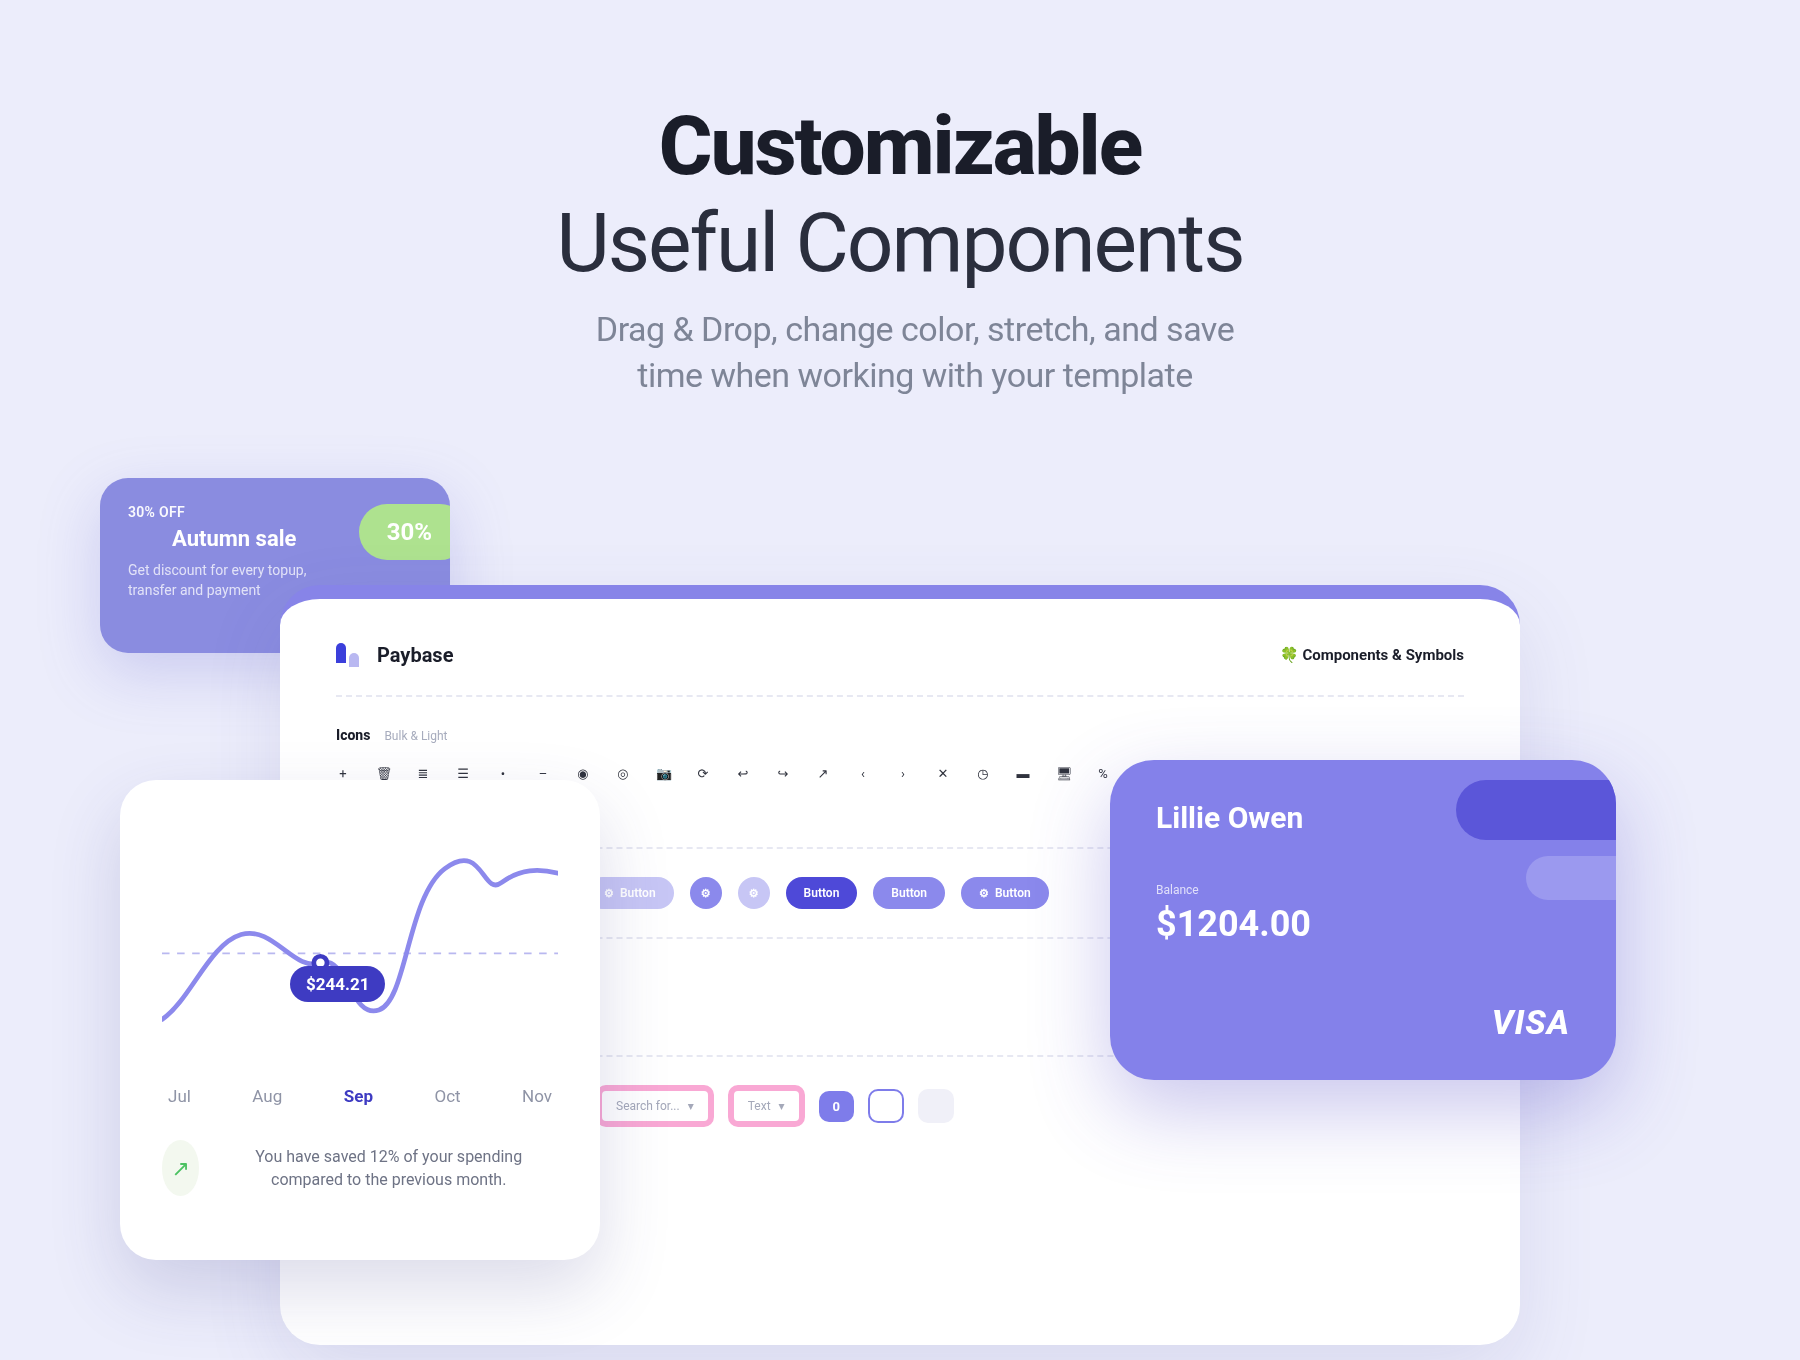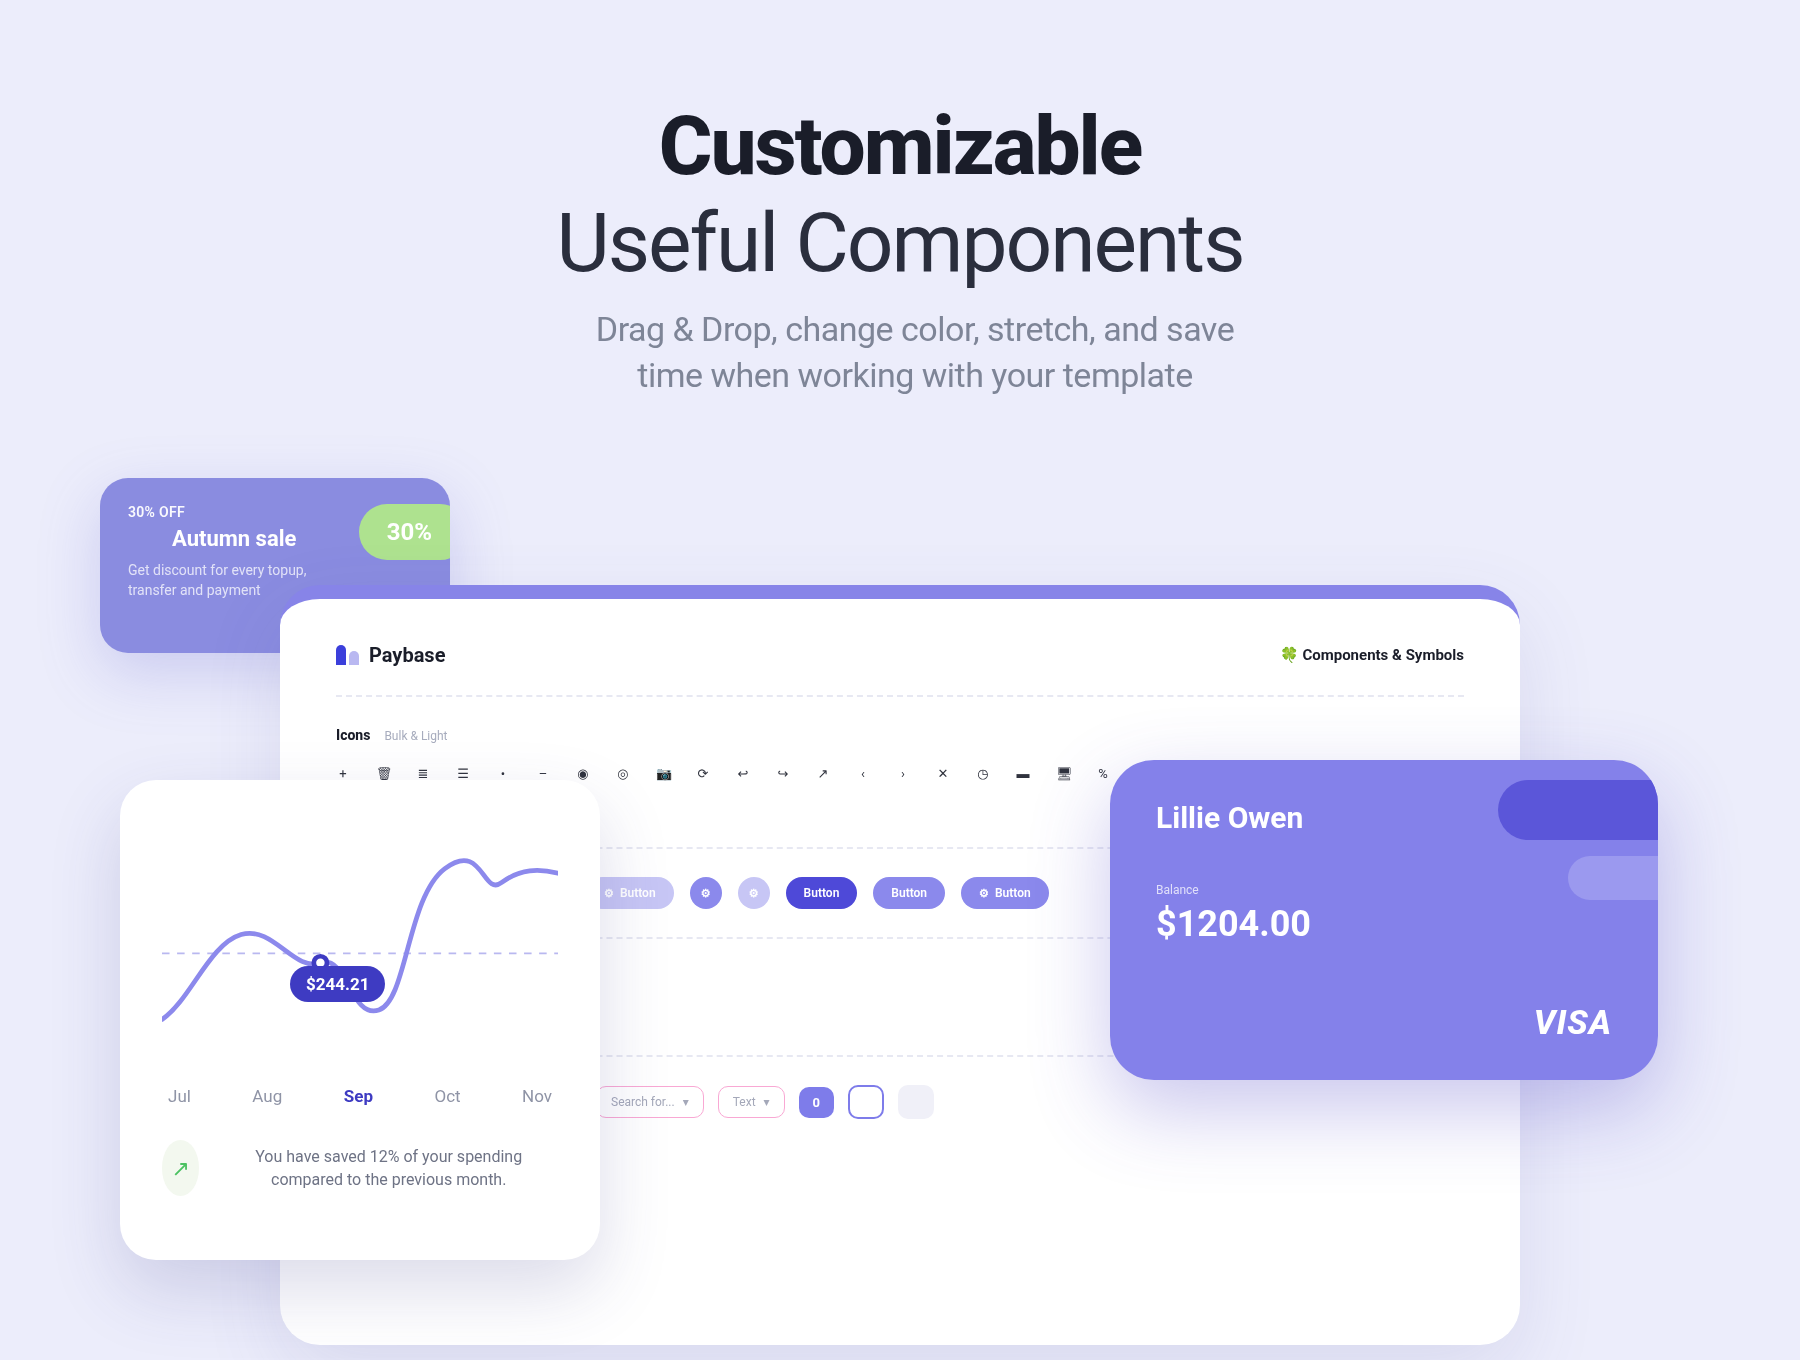--- a/index.html
+++ b/index.html
@@ -37,39 +37,39 @@
 
 .canvas {
   position: absolute; left: 280px; top: 585px;
   width: 1240px; height: 760px;
   background: #fff; border-radius: 40px;
   border-top: 14px solid #8784E8;
   box-shadow: 0 30px 80px rgba(80,80,160,.12);
   padding: 44px 56px;
 }
 .canvas-head { display: flex; justify-content: space-between; align-items: center; }
-.brand { display: flex; align-items: center; gap: 10px; font-weight: 700; font-size: 20px; }
+.brand { display: flex; gap: 18px; font-weight: 700; font-size: 20px; }
 .brand .logo { display: flex; gap: 3px; }
 .brand .logo .a { width: 10px; height: 20px; background: #3B3FDB; border-radius: 6px 6px 0 0; }
 .brand .logo .b { width: 10px; height: 14px; background: #B9B8F1; border-radius: 6px 6px 0 0; align-self: flex-end; }
 .comp-label { font-size: 15px; font-weight: 700; color: #1A1D29; }
 .comp-label::before { content: "🍀 "; }
 .dash { border: none; border-top: 2px dashed #E7E8F2; margin: 28px 0; }
 .section-title { font-weight: 800; font-size: 14px; }
 .section-sub { font-size: 12px; color: #A7ACBD; margin-left: 10px; font-weight: 400; }
 .icon-row { display: flex; gap: 26px; margin-top: 22px; font-size: 13px; color: #30333E; flex-wrap: wrap; }
 .icon-row span { width: 14px; text-align: center; }
 .btn-row { display: flex; gap: 16px; align-items: center; margin-top: 10px; margin-left: 250px; }
 .btn { background: #8B89EC; color: #fff; font-size: 12px; font-weight: 600; padding: 9px 18px; border-radius: 18px; display: inline-flex; align-items: center; gap: 6px; }
 .btn.light { background: #C7C6F5; }
 .btn.dark { background: #4E49D8; }
 .btn.circ { width: 32px; height: 32px; padding: 0; border-radius: 50%; justify-content: center; }
 .btn .gear { font-size: 11px; }
 .input-row { display: flex; gap: 14px; align-items: center; margin-top: 10px; margin-left: 260px; }
-.field { border: 1px solid #f9a8d4; border-radius: 10px; padding: 8px 14px; font-size: 12px; color: #A4A8B9; background: #fff; display: flex; align-items: center; gap: 8px; }
+.field { border: 6px solid #f9a8d4; border-radius: 10px; padding: 8px 14px; font-size: 12px; color: #A4A8B9; background: #fff; display: flex; align-items: center; gap: 8px; }
 .chip { background: #7E7CEA; color: #fff; border-radius: 10px; padding: 8px 14px; font-size: 13px; font-weight: 700; }
 .chip.out { background: #fff; border: 2px solid #7E7CEA; width: 36px; height: 34px; }
 .chip.ghost { background: #F0F0F8; width: 36px; height: 34px; }
 
 
 .chart-card {
   position: absolute; left: 120px; top: 780px;
   width: 480px; height: 480px;
   background: #fff; border-radius: 36px;
   box-shadow: 0 30px 70px rgba(60,60,140,.18);
@@ -89,21 +89,21 @@
 .insight .badge {
   width: 56px; height: 56px; border-radius: 50%;
   background: #F3F8EF; display: flex; align-items: center; justify-content: center;
   color: #4CC262; font-size: 22px;
 }
 .insight p { font-size: 16px; color: #6E7385; line-height: 1.45; }
 
 
 .cc {
   position: absolute; left: 1110px; top: 760px;
-  width: 548px; height: 320px;
+  width: 506px; height: 320px;
   background: #8481EA; border-radius: 44px;
   box-shadow: 0 30px 80px rgba(80,70,200,.3);
   color: #fff; padding: 40px 46px;
   overflow: hidden;
 }
 .cc .stripe1 { position: absolute; right: -40px; top: 20px; width: 200px; height: 60px; background: #5B56D9; border-radius: 40px; }
 .cc .stripe2 { position: absolute; right: -60px; top: 96px; width: 150px; height: 44px; background: #9B99EF; border-radius: 40px; }
 .cc .name { font-size: 30px; font-weight: 700; }
 .cc .num { font-size: 19px; margin-top: 12px; letter-spacing: 2px; font-weight: 500; }
 .cc .bal-label { font-size: 12px; opacity: .75; margin-top: 48px; }

